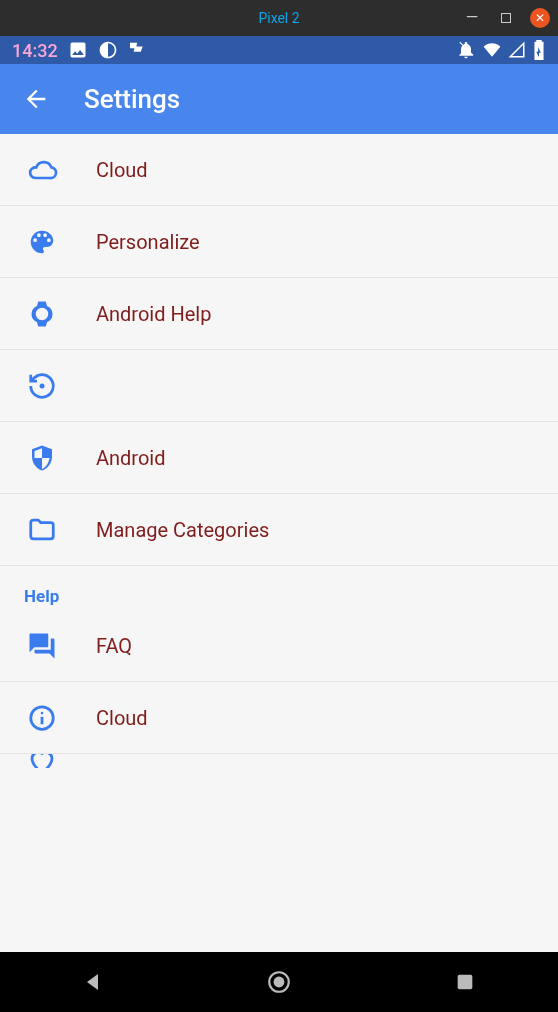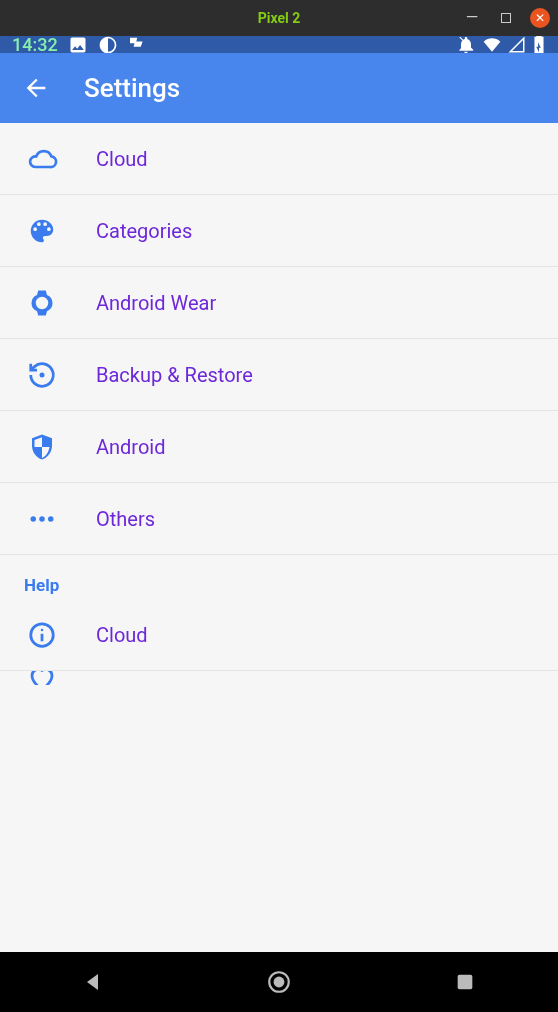--- a/index.html
+++ b/index.html
@@ -6,21 +6,21 @@
   html, body { width: 558px; height: 1012px; font-family: Roboto, "Segoe UI", Arial, sans-serif; background: #000; }
   
   .window-titlebar {
     height: 36px;
     background: #2d2d2d;
     display: flex;
     align-items: center;
     justify-content: center;
     position: relative;
   }
-  .window-title { color: #84cc16; font-size: 14px; font-weight: 700; }
+  .window-title { color: #0ea5e9; font-size: 14px; font-weight: 400; }
   .window-controls {
     position: absolute;
     right: 8px;
     display: flex;
     gap: 14px;
     align-items: center;
   }
   .win-btn { width: 20px; height: 20px; display: flex; align-items: center; justify-content: center; cursor: pointer; }
   .win-min { color: #ccc; font-size: 16px; line-height: 1; }
   .win-max { width: 10px; height: 10px; border: 1.5px solid #ccc; }
@@ -28,26 +28,26 @@
   
   .device-frame {
     width: 558px;
     height: calc(1012px - 36px);
     background: #000;
     display: flex;
     flex-direction: column;
   }
   
   .status-bar {
-    height: 17px;
+    height: 28px;
     background: #2f5aa8;
     display: flex;
     align-items: center;
     padding: 0 12px;
-    color: #86efac;
+    color: #f9a8d4;
     font-size: 18px;
     justify-content: space-between;
   }
   .status-left { display: flex; align-items: center; gap: 10px; }
   .status-right { display: flex; align-items: center; gap: 6px; }
   .clock { font-weight: 500; }
   .sicon { display: inline-flex; align-items: center; justify-content: center; }
   
   .app-bar {
     height: 70px;
@@ -80,21 +80,21 @@
   .list-item .icon-slot {
     width: 36px;
     height: 36px;
     display: flex;
     align-items: center;
     justify-content: center;
     color: #3a7cee;
   }
   .list-item .label {
     font-size: 20px;
-    color: #6d28d9;
+    color: #7f1d1d;
   }
   
   .section-header {
     padding: 20px 24px 4px 24px;
     font-size: 17px;
     font-weight: 700;
     color: #3a7cee;
     background: #f6f6f6;
   }
   
@@ -191,67 +191,72 @@
       </span>
       <span class="label">Cloud</span>
     </div>
 
     <div class="list-item">
       <span class="icon-slot">
         <svg width="30" height="30" viewBox="0 0 24 24" fill="#3a7cee">
             <path d="M12 3a9 9 0 0 0 0 18c.83 0 1.5-.67 1.5-1.5 0-.39-.15-.74-.39-1.01-.23-.26-.38-.61-.38-.99 0-.83.67-1.5 1.5-1.5H16a5 5 0 0 0 5-5c0-4.42-4.03-8-9-8zm-5.5 9a1.5 1.5 0 1 1 0-3 1.5 1.5 0 0 1 0 3zm3-4a1.5 1.5 0 1 1 0-3 1.5 1.5 0 0 1 0 3zm5 0a1.5 1.5 0 1 1 0-3 1.5 1.5 0 0 1 0 3zm3 4a1.5 1.5 0 1 1 0-3 1.5 1.5 0 0 1 0 3z"></path>
           </svg>
       </span>
-      <span class="label">Categories</span>
+      <span class="label">Personalize</span>
     </div>
 
     <div class="list-item">
       <span class="icon-slot">
         <svg width="30" height="30" viewBox="0 0 24 24" fill="#3a7cee">
             <path d="M16 18.5l-1 3.5H9l-1-3.5A7 7 0 0 1 8 5.5L9 2h6l1 3.5a7 7 0 0 1 0 13zM12 7a5 5 0 1 0 0 10 5 5 0 0 0 0-10z"></path>
           </svg>
       </span>
-      <span class="label">Android Wear</span>
+      <span class="label">Android Help</span>
     </div>
 
     <div class="list-item">
       <span class="icon-slot">
         <svg width="30" height="30" viewBox="0 0 24 24" fill="none" stroke="#3a7cee" stroke-width="2.2">
             <path d="M3 12a9 9 0 1 0 3-6.7L3 8"></path>
             <path d="M3 3v5h5" fill="none"></path>
             <circle cx="12" cy="12" r="2" fill="#3a7cee" stroke="none"></circle>
           </svg>
       </span>
-      <span class="label">Backup &amp; Restore</span>
     </div>
 
     <div class="list-item">
       <span class="icon-slot">
         <svg width="30" height="30" viewBox="0 0 24 24" fill="#3a7cee">
             <path d="M12 2L4 5v6c0 5 3.4 9.7 8 11 4.6-1.3 8-6 8-11V5l-8-3zm0 18.9V12H6V6.3l6-2.2v7.9h6c-.5 4-3 7.5-6 8.9z"></path>
           </svg>
       </span>
       <span class="label">Android</span>
     </div>
 
-
-    <div class="list-item">
-      <span class="icon-slot">
-        <svg width="30" height="30" viewBox="0 0 24 24" fill="#3a7cee">
-            <circle cx="5" cy="12" r="2.2"></circle>
-            <circle cx="12" cy="12" r="2.2"></circle>
-            <circle cx="19" cy="12" r="2.2"></circle>
-          </svg>
-      </span>
-      <span class="label">Others</span>
-    </div>
+    <div class="list-item">
+      <span class="icon-slot">
+        <svg width="30" height="30" viewBox="0 0 24 24" fill="none" stroke="#3a7cee" stroke-width="2.2">
+            <path d="M3 6a2 2 0 0 1 2-2h4l2 2h8a2 2 0 0 1 2 2v9a2 2 0 0 1-2 2H5a2 2 0 0 1-2-2V6z"></path>
+          </svg>
+      </span>
+      <span class="label">Manage Categories</span>
+    </div>
+
 
     <div class="section-header">Help</div>
 
 
+    <div class="list-item">
+      <span class="icon-slot">
+        <svg width="30" height="30" viewBox="0 0 24 24" fill="#3a7cee">
+            <path d="M21 6h-2v9H6v2c0 .55.45 1 1 1h11l4 4V7c0-.55-.45-1-1-1zM17 12V3c0-.55-.45-1-1-1H3c-.55 0-1 .45-1 1v14l4-4h10c.55 0 1-.45 1-1z"></path>
+          </svg>
+      </span>
+      <span class="label">FAQ</span>
+    </div>
 
     <div class="list-item">
       <span class="icon-slot">
         <svg width="30" height="30" viewBox="0 0 24 24" fill="none" stroke="#3a7cee" stroke-width="2.2">
             <circle cx="12" cy="12" r="9"></circle>
             <line x1="12" y1="11" x2="12" y2="17"></line>
             <circle cx="12" cy="8" r="1" fill="#3a7cee" stroke="none"></circle>
           </svg>
       </span>
       <span class="label">Cloud</span>

